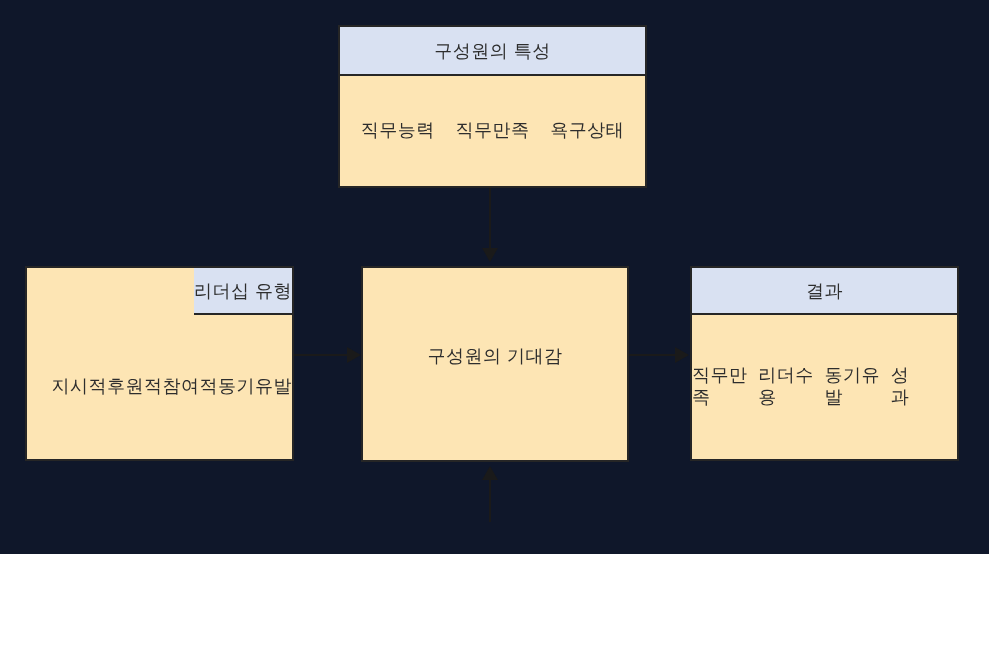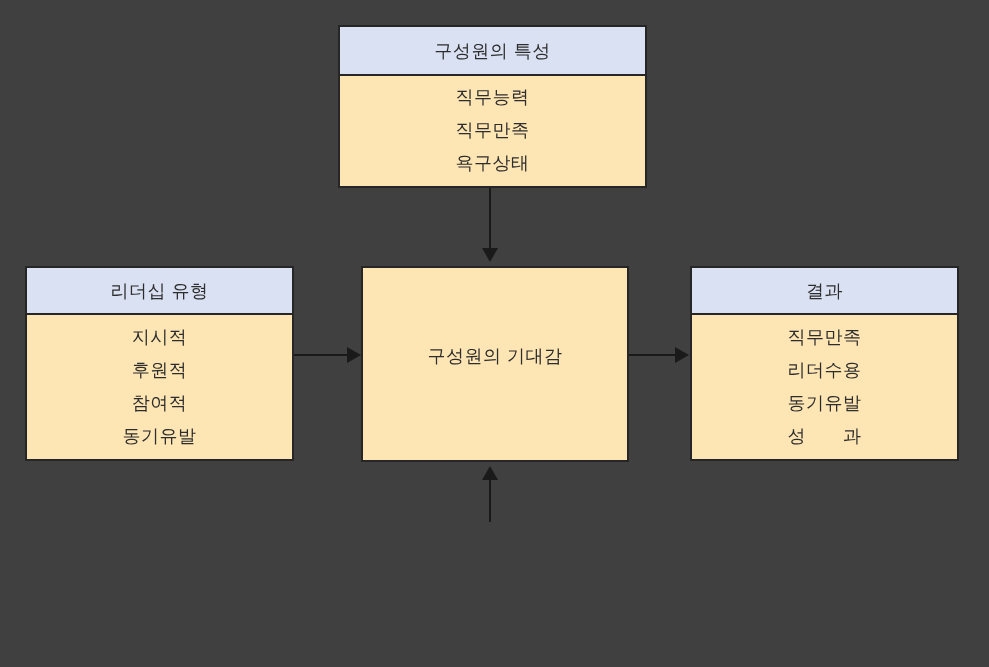--- a/index.html
+++ b/index.html
@@ -1,21 +1,21 @@
 <!DOCTYPE html>
 <html><head>
 <meta charset="utf-8">
 <style>
   * { margin: 0; padding: 0; box-sizing: border-box; }
   html, body { background: #ffffff; }
   .canvas {
     position: relative;
     width: 989px;
-    height: 667px;
-    background: #404040;
+    height: 554px;
+    background: #0f172a;
     font-family: "Liberation Sans", "DejaVu Sans", sans-serif;
     color: #2d2d2d;
     overflow: hidden;
   }
   .box {
     position: absolute;
     border: 2px solid #262626;
     background: #fde5b4;
     display: flex;
     flex-direction: column;
@@ -26,21 +26,21 @@
     display: flex;
     align-items: center;
     justify-content: center;
     font-size: 18px;
     letter-spacing: 0.5px;
     flex: 0 0 auto;
   }
   .box-body {
     flex: 1 1 auto;
     display: flex;
-    flex-direction: column;
+    flex-direction: row;
     justify-content: space-evenly;
     align-items: center;
     font-size: 18px;
   }
   .box-item { white-space: pre-wrap; line-height: 1.2; letter-spacing: 0.5px; }
   .box-body.single { justify-content: center; padding-bottom: 14px; }
   .line { position: absolute; background: #1a1a1a; }
   .arrowhead { position: absolute; width: 0; height: 0; }
   .arrowhead.right {
     border-top: 8px solid transparent;
@@ -67,21 +67,21 @@
     <div class="box-header" style="height:49px">
       <span>구성원의 특성</span>
     </div>
     <div class="box-body">
       <div class="box-item">직무능력</div>
       <div class="box-item">직무만족</div>
       <div class="box-item">욕구상태</div>
     </div>
   </div>
 
-  <div class="box" style="left:25px; top:266px; width:269px; height:195px;">
+  <div class="box" style="left:25px; top:266px; width:269px; height:195px;align-items:flex-end;">
     <div class="box-header" style="height:47px">
       <span>리더십 유형</span>
     </div>
     <div class="box-body">
       <div class="box-item">지시적</div>
       <div class="box-item">후원적</div>
       <div class="box-item">참여적</div>
       <div class="box-item">동기유발</div>
     </div>
   </div>

